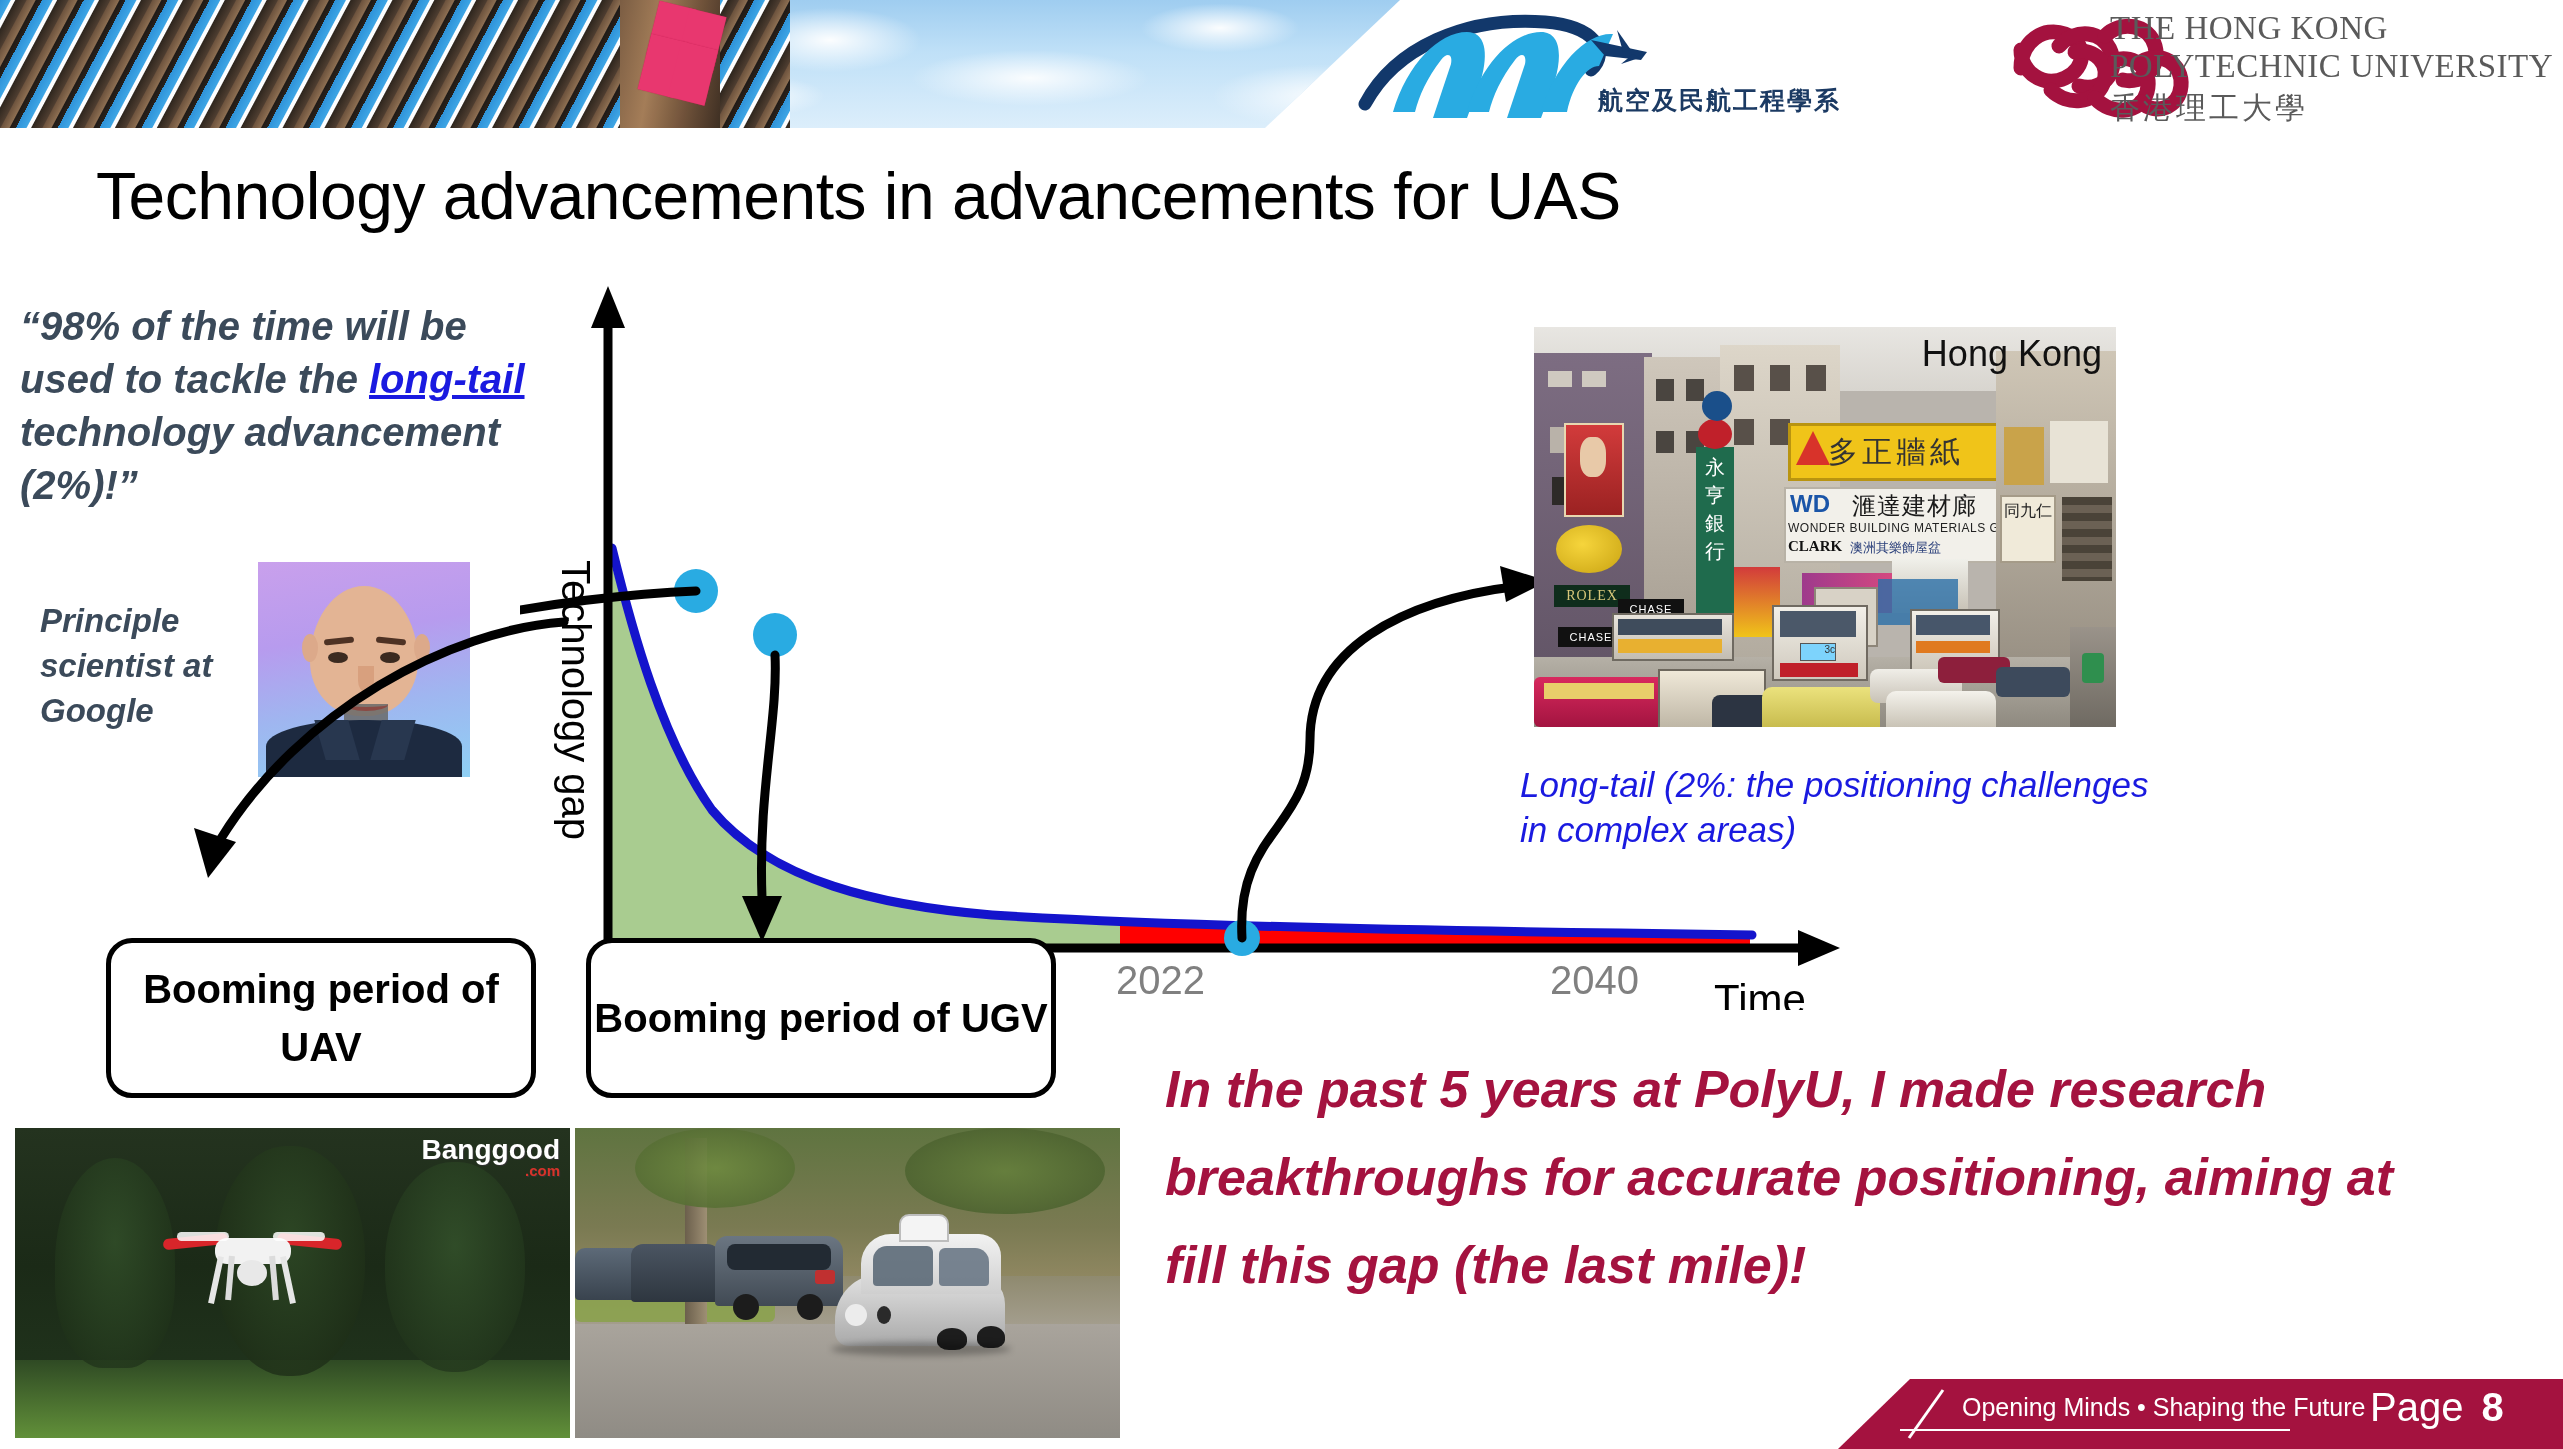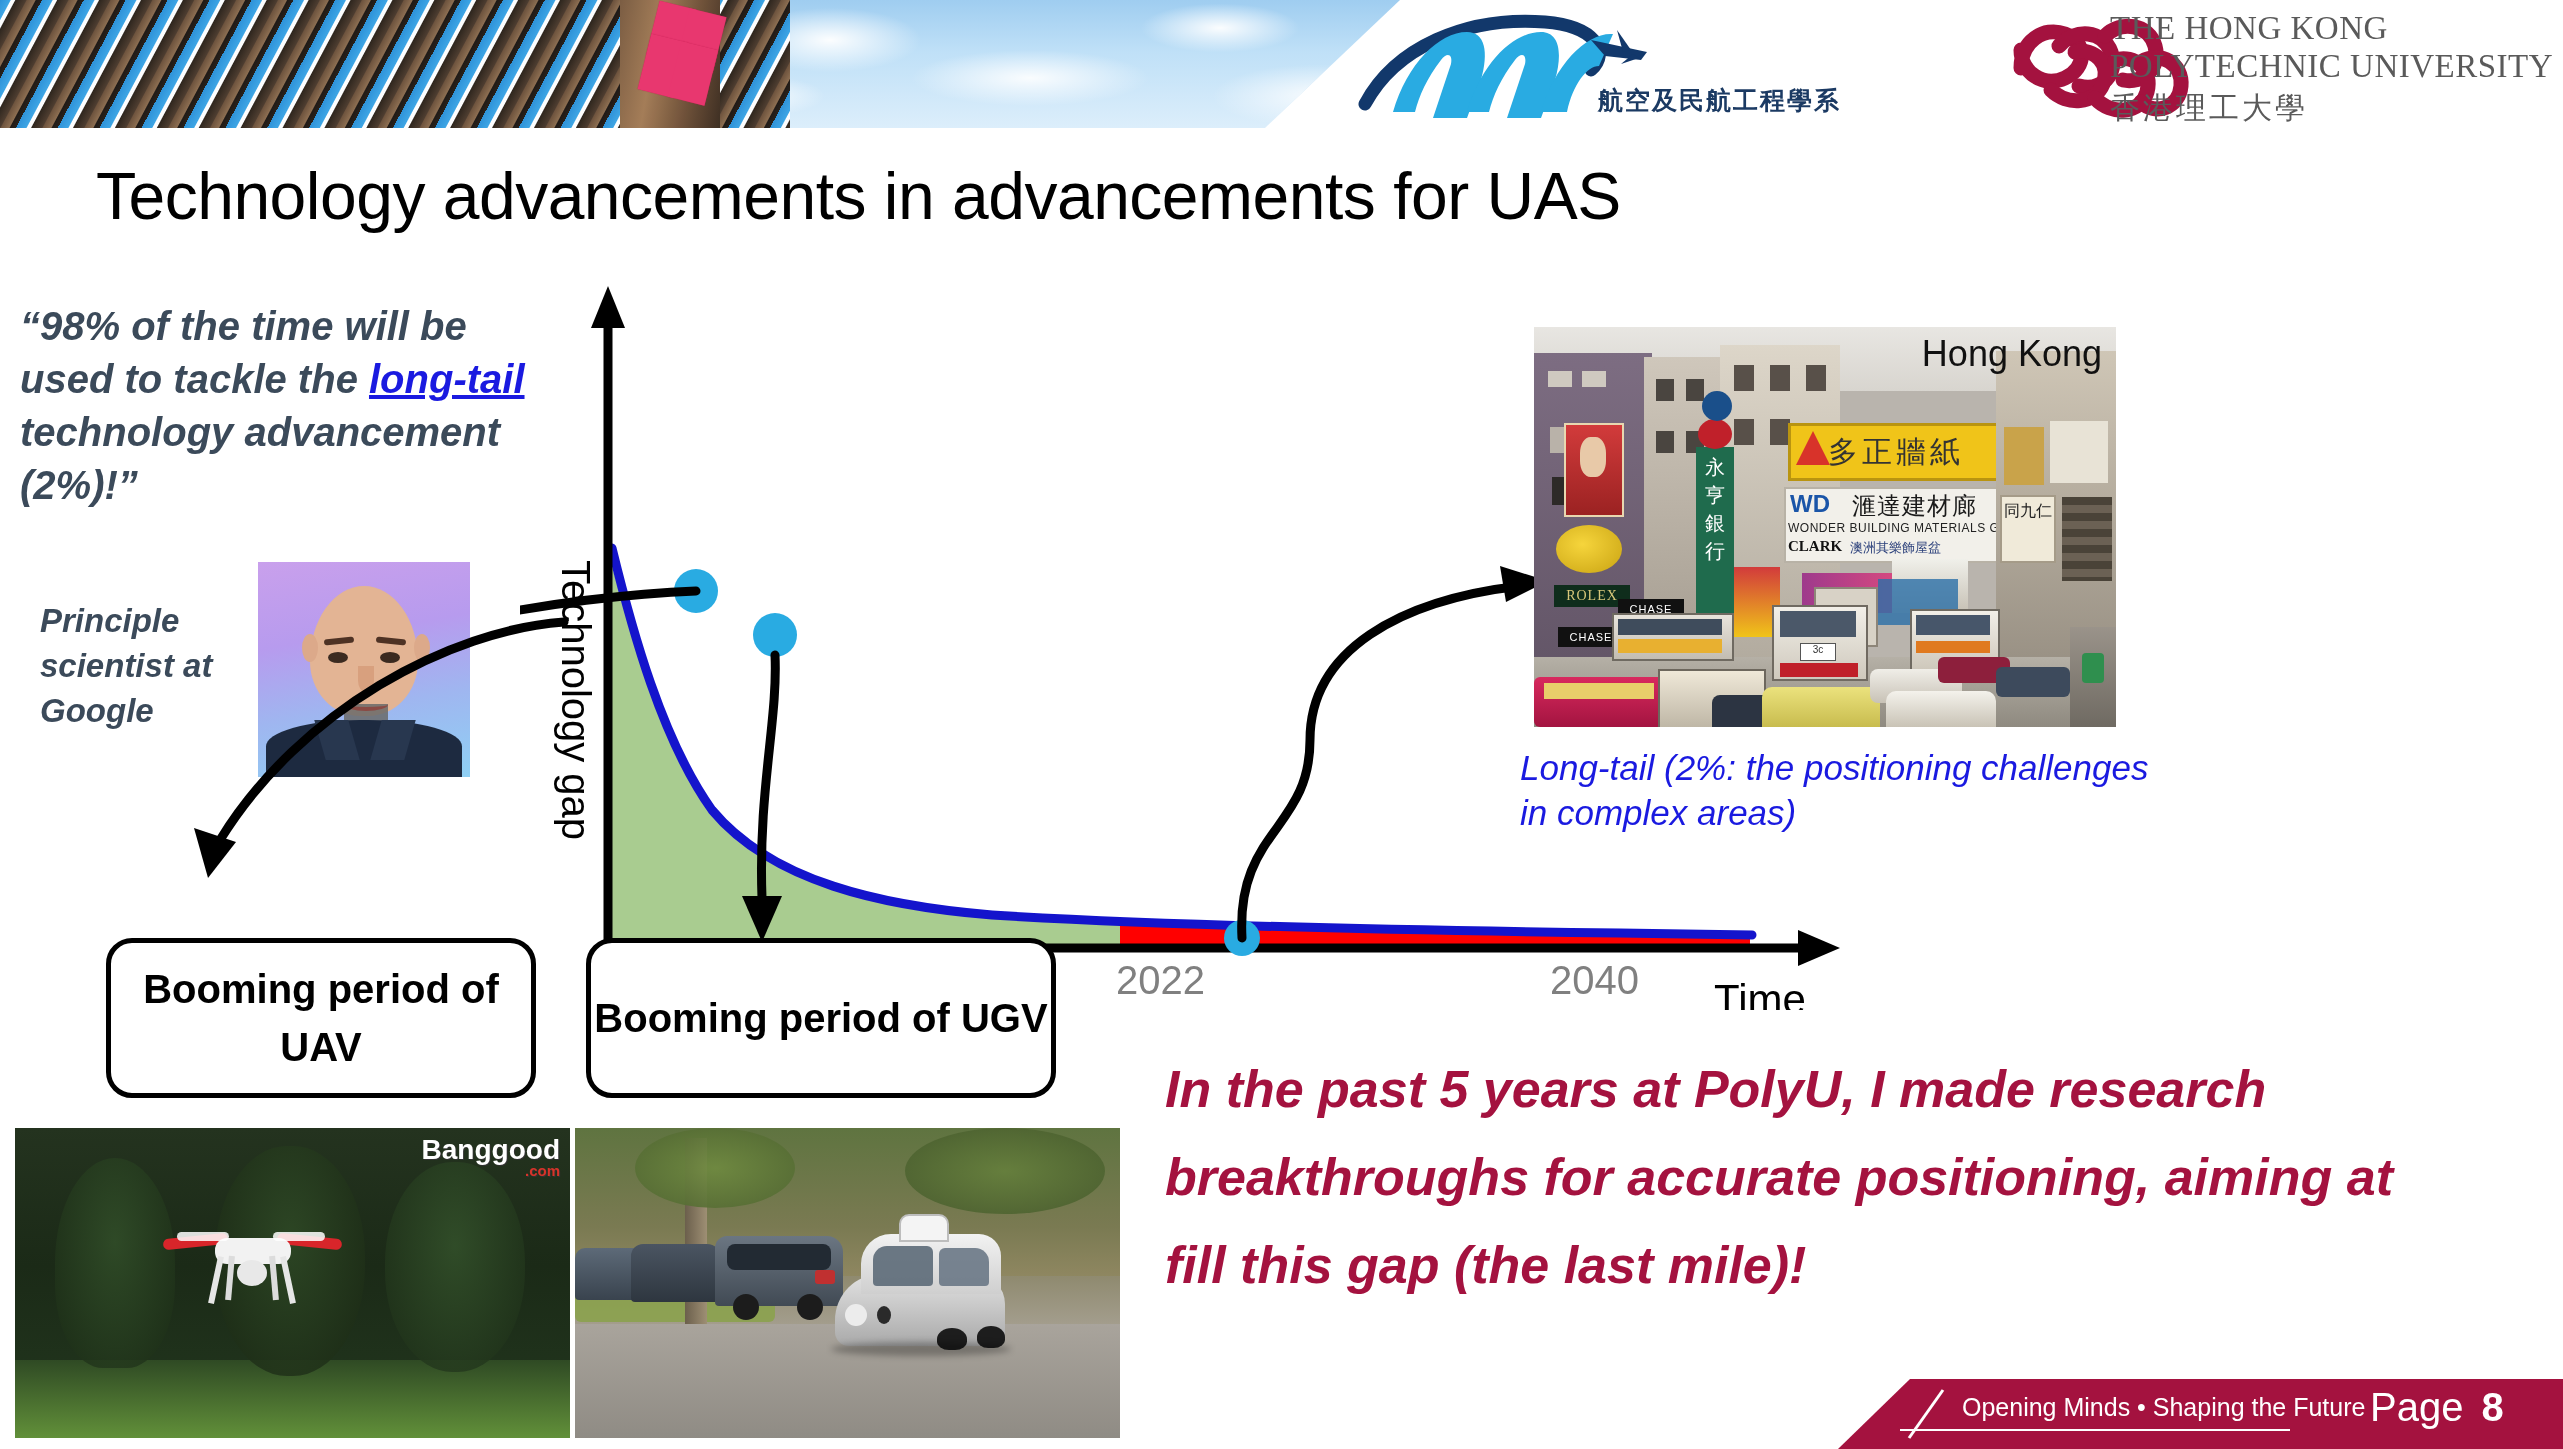--- a/index.html
+++ b/index.html
@@ -270,21 +270,21 @@
     position: absolute;
     right: 14px; top: 6px;
     font-size: 36px;
     color: #111111;
     font-family: "Liberation Sans", sans-serif;
     z-index: 30;
   }
   .b { position: absolute; }
   .hk-cap {
     position: absolute;
-    left: 1520px; top: 745px;
+    left: 1520px; top: 762px;
     width: 640px;
     font-size: 35px;
     line-height: 45px;
     font-style: italic;
     color: #1a1ae0;
     font-family: "Liberation Sans", sans-serif;
   }
 
   
   .callout {
@@ -546,21 +546,21 @@
     <div class="b" style="left:528px;top:170px;width:50px;height:84px;background:repeating-linear-gradient(180deg,#4a4338 0 8px,#6b6154 8px 16px);"></div>
 
     <div class="b" style="left:0;top:330px;width:582px;height:70px;background:linear-gradient(180deg,#b5b0a6,#8f8a80);"></div>
 
     <div class="b" style="left:78px;top:286px;width:118px;height:44px;background:linear-gradient(180deg,#e8e4dc,#c3bdb2);border:2px solid #6f6a61;"></div>
     <div class="b" style="left:84px;top:292px;width:104px;height:16px;background:#3f4c5c;"></div>
     <div class="b" style="left:84px;top:312px;width:104px;height:14px;background:#e8b030;"></div>
 
     <div class="b" style="left:238px;top:278px;width:92px;height:72px;background:linear-gradient(180deg,#f2efe8,#cfc9bd);border:2px solid #706a61;"></div>
     <div class="b" style="left:246px;top:284px;width:76px;height:26px;background:#4b5869;"></div>
-    <div class="b" style="left:266px;top:316px;width:34px;height:16px;background:#ffffff;border:1px solid #555;color:#333;font-size:10px;text-align:center;">3c</div>
+    <div class="b" style="left:266px;top:316px;width:34px;height:16px;background:#7dd3fc;border:1px solid #555;color:#333;font-size:10px;text-align:right;">3c</div>
     <div class="b" style="left:246px;top:336px;width:78px;height:14px;background:#c0202a;"></div>
 
     <div class="b" style="left:376px;top:282px;width:86px;height:60px;background:linear-gradient(180deg,#f2efe8,#cdc7ba);border:2px solid #6f6a61;"></div>
     <div class="b" style="left:382px;top:288px;width:74px;height:20px;background:#47566a;"></div>
     <div class="b" style="left:382px;top:314px;width:74px;height:12px;background:#e07a1f;"></div>
 
     <div class="b" style="left:0;top:350px;width:136px;height:50px;background:linear-gradient(180deg,#d8295e,#a31440);border-radius:6px;"></div>
     <div class="b" style="left:10px;top:356px;width:110px;height:16px;background:#e8cf6a;"></div>
     <div class="b" style="left:124px;top:342px;width:104px;height:58px;background:linear-gradient(180deg,#efe8d8,#bdb5a4);border:2px solid #6d675d;"></div>
     <div class="b" style="left:178px;top:368px;width:132px;height:32px;background:#2c3442;border-radius:8px 8px 0 0;"></div>

